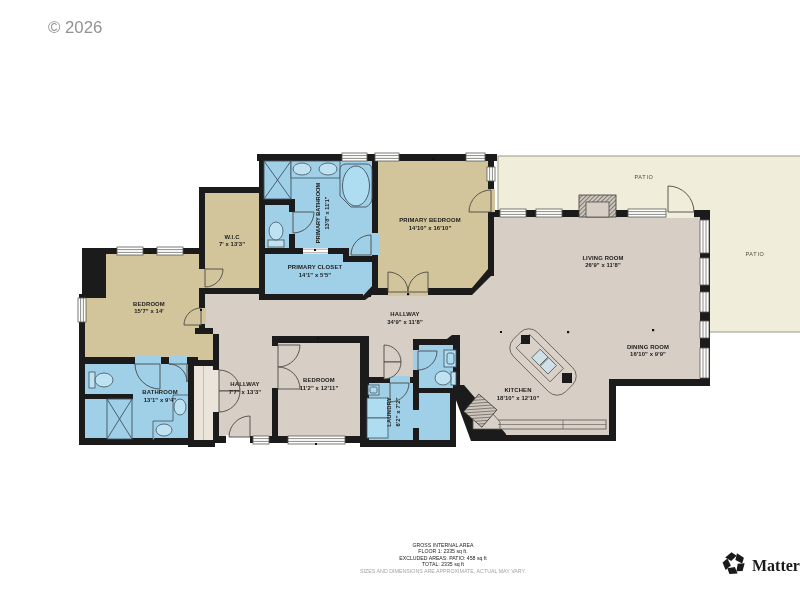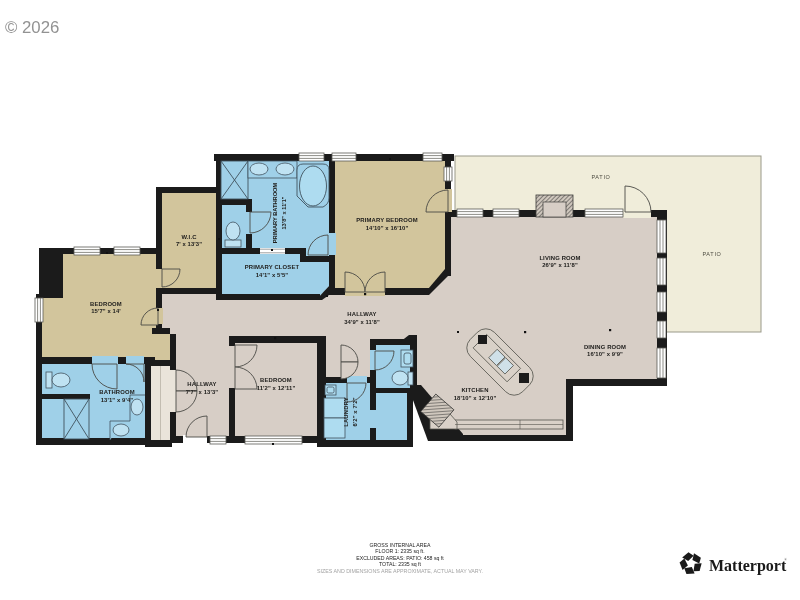--- a/index.html
+++ b/index.html
@@ -1,16 +1,16 @@
 <!DOCTYPE html>
 <html><head>
 <meta charset="utf-8">
 <style>
   html,body{margin:0;padding:0;background:#ffffff;}
-  .wrap{width:712px;height:600px;position:relative;font-family:"Liberation Sans",sans-serif;}
+  .wrap{width:712px;height:600px;position:relative;font-family:"Liberation Sans",sans-serif;margin-left:43px;}
   svg{position:absolute;top:0;left:0;}
   text{font-family:"Liberation Sans",sans-serif;}
   .rm{font-size:5.9px;font-weight:bold;fill:#21201e;letter-spacing:.15px;}
   .dm{font-size:5.9px;font-weight:bold;fill:#21201e;letter-spacing:.1px;}
   .patio-t{font-size:5.5px;fill:#4c4b40;letter-spacing:.7px;}
 </style>
 </head>
 <body>
 <div class="wrap">
 <svg width="800" height="600" viewBox="0 0 800 600">

